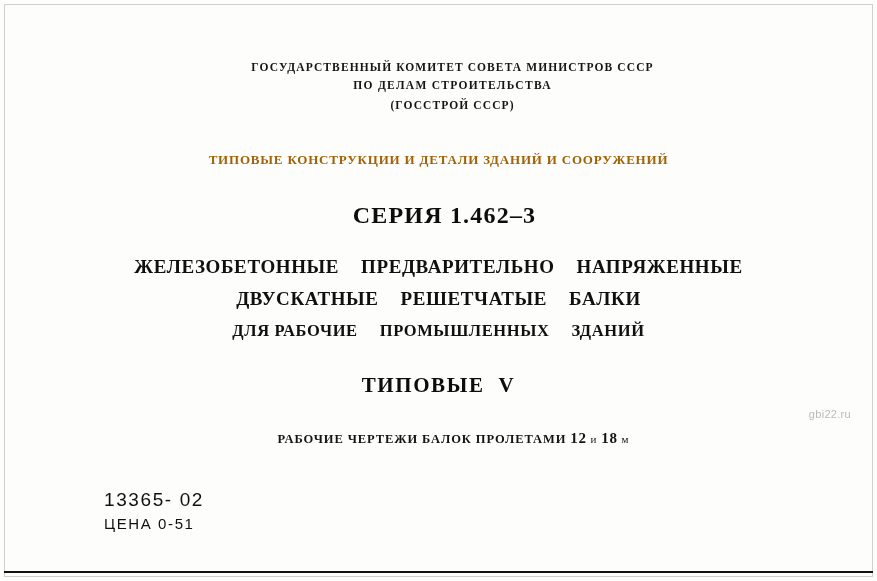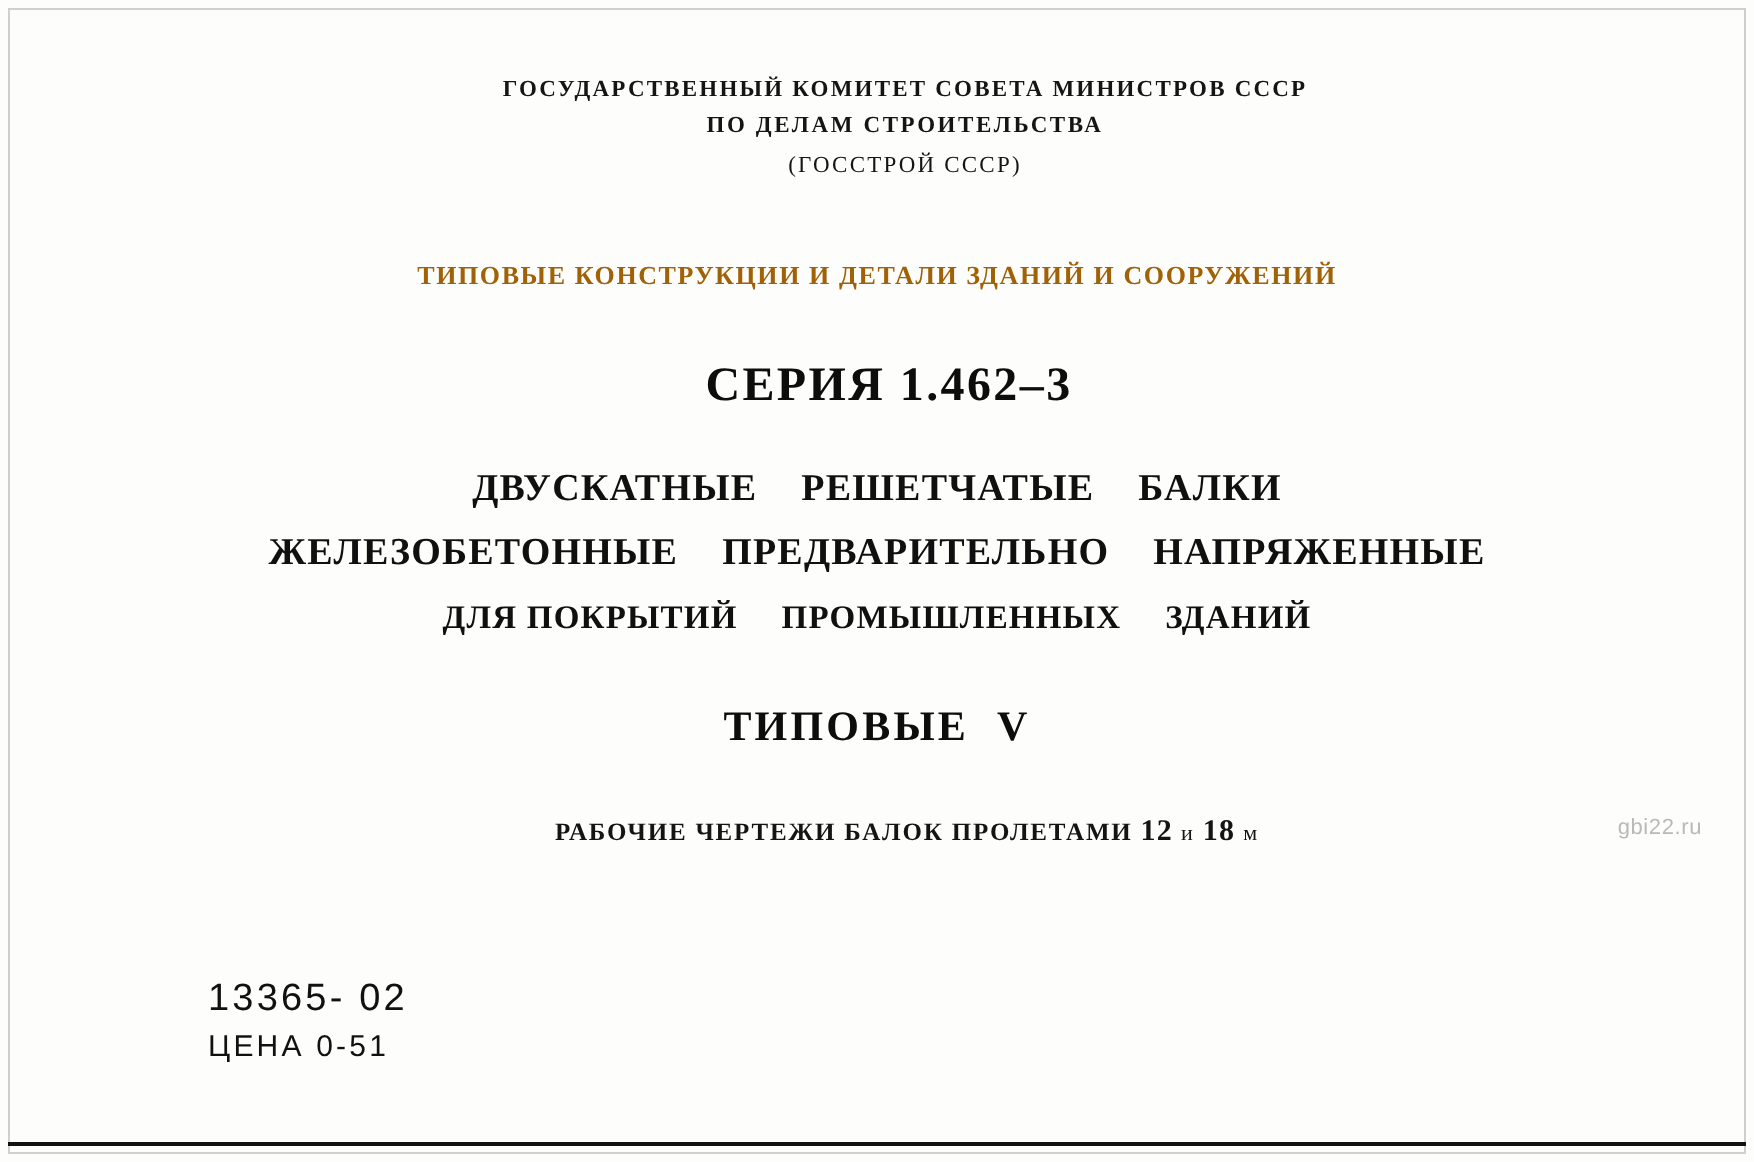--- a/index.html
+++ b/index.html
@@ -40,34 +40,34 @@
     background: #111;
   }
   .content {
     position: absolute;
     left: 0;
     top: 0;
     width: 877px;
     text-align: center;
   }
   .agency {
-    margin-top: 36px;
+    margin-top: 58px;
     font-size: 11.5px;
     letter-spacing: 1.1px;
     font-weight: 700;
     line-height: 18px;
     color: #151515;
     padding-left: 28px;
   }
   .agency div {
     white-space: nowrap;
   }
   .agency .line2 { letter-spacing: 1.3px; }
   .agency .line3 {
-    font-weight: 400;
+    font-weight: 700;
     letter-spacing: 1.1px;
     font-size: 11.5px;
     margin-top: 2px;
   }
   .subject {
     margin-top: 38px;
     font-size: 13px;
     font-weight: 700;
     letter-spacing: 0.8px;
     color: #a16207;
@@ -164,28 +164,28 @@
       <div class="line1">ГОСУДАРСТВЕННЫЙ  КОМИТЕТ  СОВЕТА  МИНИСТРОВ  СССР</div>
       <div class="line2">ПО  ДЕЛАМ  СТРОИТЕЛЬСТВА</div>
       <div class="line3">(ГОССТРОЙ  СССР)</div>
     </div>
 
     <div class="subject">ТИПОВЫЕ  КОНСТРУКЦИИ  И  ДЕТАЛИ  ЗДАНИЙ  И  СООРУЖЕНИЙ</div>
 
     <div class="series">СЕРИЯ 1.462–3</div>
 
     <div class="title-block">
+      <div class="tline tline1">
+        <span>ЖЕЛЕЗОБЕТОННЫЕ</span><span class="sp"></span><span>ПРЕДВАРИТЕЛЬНО</span><span class="sp"></span><span>НАПРЯЖЕННЫЕ</span>
+      </div>
       <div class="tline tline2">
         <span>ДВУСКАТНЫЕ</span><span class="sp"></span><span>РЕШЕТЧАТЫЕ</span><span class="sp"></span><span>БАЛКИ</span>
       </div>
-      <div class="tline tline1">
-        <span>ЖЕЛЕЗОБЕТОННЫЕ</span><span class="sp"></span><span>ПРЕДВАРИТЕЛЬНО</span><span class="sp"></span><span>НАПРЯЖЕННЫЕ</span>
-      </div>
       <div class="tline tline3">
-        <span>ДЛЯ ПОКРЫТИЙ</span><span class="sp"></span><span>ПРОМЫШЛЕННЫХ</span><span class="sp"></span><span>ЗДАНИЙ</span>
+        <span>ДЛЯ РАБОЧИЕ</span><span class="sp"></span><span>ПРОМЫШЛЕННЫХ</span><span class="sp"></span><span>ЗДАНИЙ</span>
       </div>
     </div>
 
     <div class="issue">
       <span>ТИПОВЫЕ</span><span class="numeral">V</span>
     </div>
 
     <div class="note">
       <div>
         <span>РАБОЧИЕ  ЧЕРТЕЖИ  БАЛОК  ПРОЛЕТАМИ</span>

